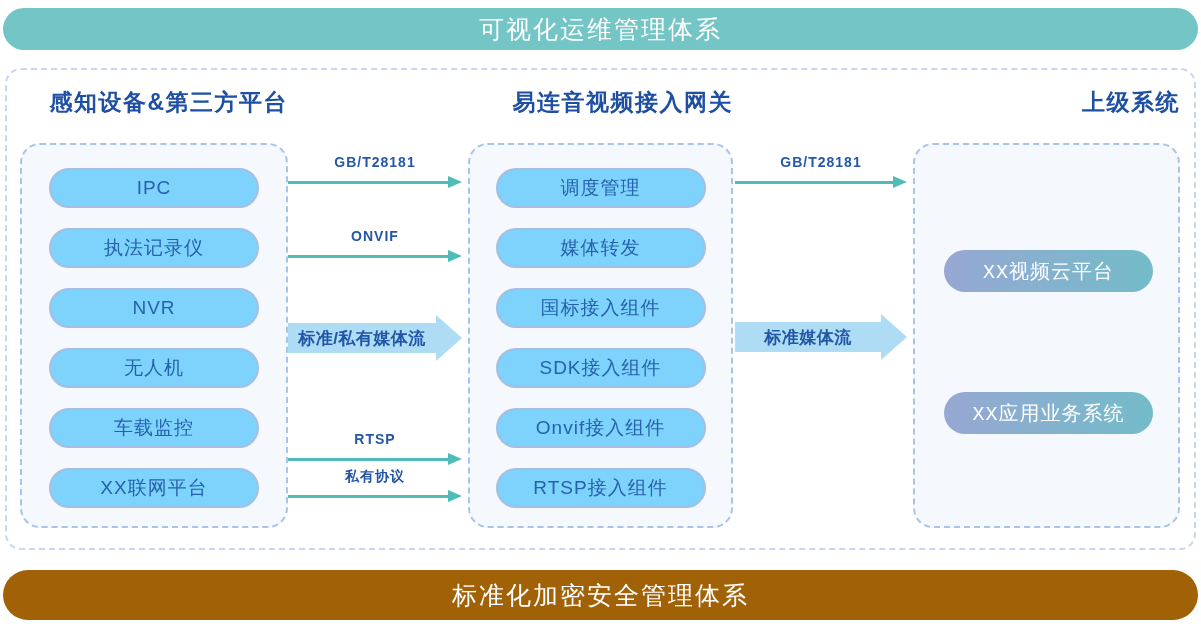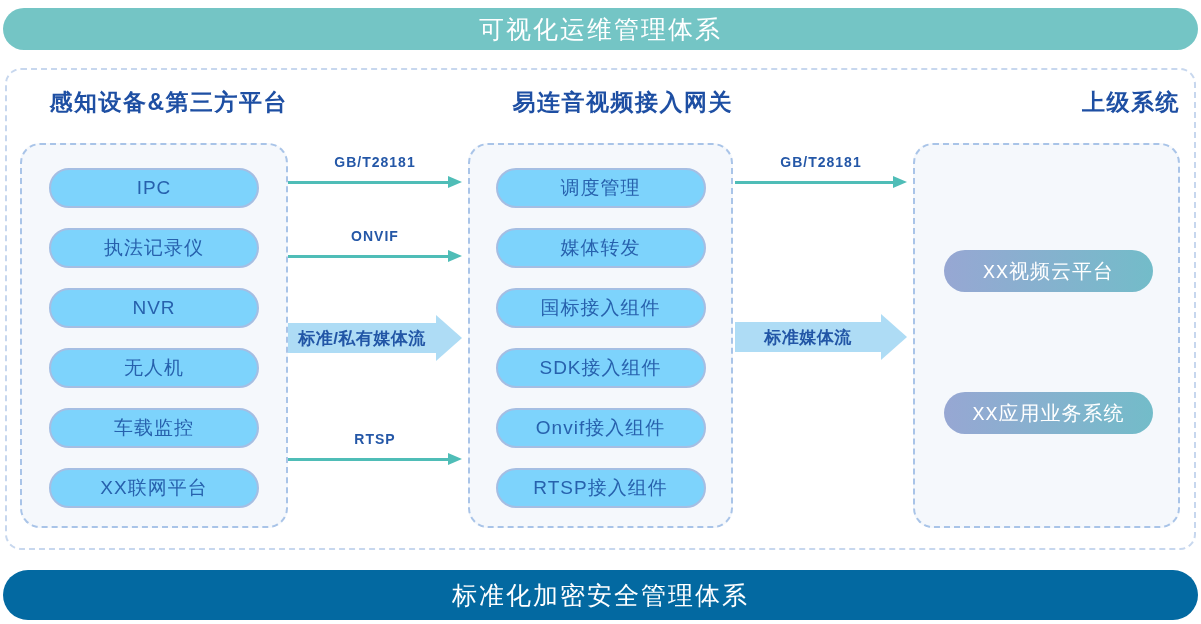--- a/index.html
+++ b/index.html
@@ -7,21 +7,21 @@
     position:relative; width:1201px; height:624px; background:#ffffff;
     font-family:"Liberation Sans", sans-serif; overflow:hidden;
   }
   
   .banner {
     position:absolute; left:3px; width:1195px; color:#ffffff;
     display:flex; align-items:center; justify-content:center;
     font-size:25px; letter-spacing:2px;
   }
   .banner.top { top:8px; height:42px; border-radius:21px; background:#74C5C5;justify-content:center; }
-  .banner.bottom { top:570px; height:50px; border-radius:25px; background:#0369a1; }
+  .banner.bottom { top:570px; height:50px; border-radius:25px; background:#a16207; }
 
   
   .outer {
     position:absolute; left:5px; top:68px; width:1191px; height:482px;
     border:2px dashed #C7D7EE; border-radius:16px; box-sizing:border-box; background:#ffffff;
   }
 
   
   .col-title {
     position:absolute; top:87px; font-size:23px; font-weight:bold;
@@ -156,20 +156,26 @@
     <span class="hd"></span>
   </div>
 
   <div class="arrow" id="arrow-rtsp">
     <span class="lbl">RTSP</span>
     <div class="ln">
       <span class="hd"></span>
     </div>
   </div>
 
+  <div class="arrow" id="arrow-priv">
+    <span class="lbl">私有协议</span>
+    <div class="ln">
+      <span class="hd"></span>
+    </div>
+  </div>
 
   <div class="arrow" id="arrow-gbt-2">
     <span class="lbl">GB/T28181</span>
     <div class="ln">
       <span class="hd"></span>
     </div>
   </div>
 
   <div class="thick-arrow" id="thick-right">
     <div class="body">标准媒体流</div>

